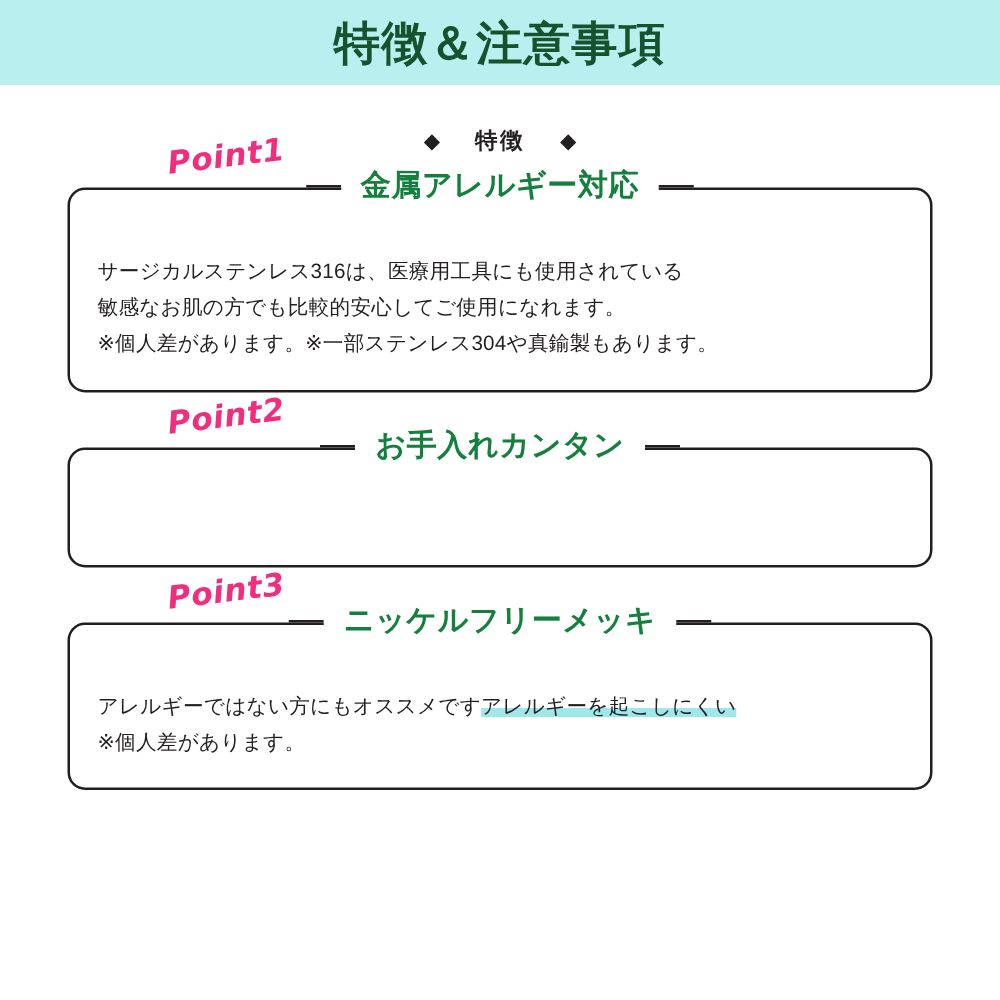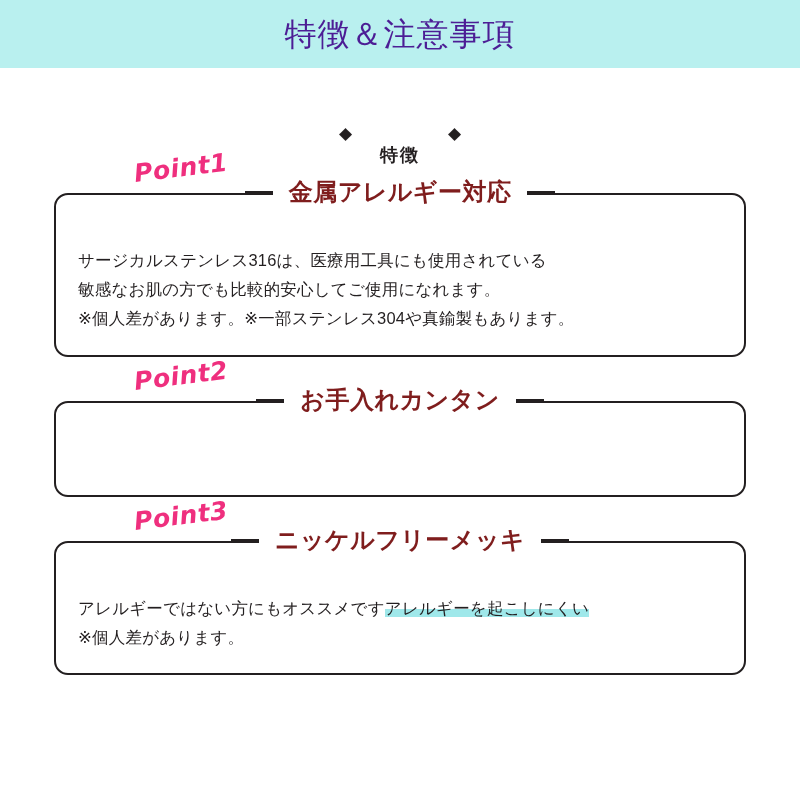--- a/index.html
+++ b/index.html
@@ -24,24 +24,24 @@
   
   .header-band {
     width: 100%;
     height: 68px;
     background: #b9f0ef;
     display: flex;
     align-items: center;
     justify-content: center;
   }
   .header-title {
-    font-size: 32px;
-    font-weight: normal;
+    font-size: 37px;
+    font-weight: bold;
     letter-spacing: 1px;
-    color: #4c1d95;
+    color: #14532d;
     line-height: 1;
   }
 
   
   .section-label-row {
     margin-top: 32px;
     display: flex;
     align-items: center;
     justify-content: center;
     gap: 28px;
@@ -49,21 +49,20 @@
   .diamond {
     font-size: 17px;
     color: #231f20;
     line-height: 1;
   }
   .section-label-text {
     font-size: 18px;
     font-weight: bold;
     letter-spacing: 2px;
     color: #231f20;
-    margin-top: 43px;
   }
 
   
   .points {
     margin-top: 26px;
     padding: 0 0 0 0;
   }
   .point-block {
     position: relative;
     margin: 0 auto;
@@ -105,21 +104,21 @@
     display: flex;
     align-items: center;
     justify-content: center;
     pointer-events: none;
   }
   .card-title {
     background: #ffffff;
     padding: 0 16px;
     font-size: 24px;
     font-weight: bold;
-    color: #7f1d1d;
+    color: #15803d;
     letter-spacing: 0.5px;
     line-height: 1.1;
     white-space: nowrap;
     font-family: Liberation Serif, serif;
   }
   .title-dash {
     width: 28px;
     height: 2.5px;
     background: #231f20;
     flex: 0 0 auto;

